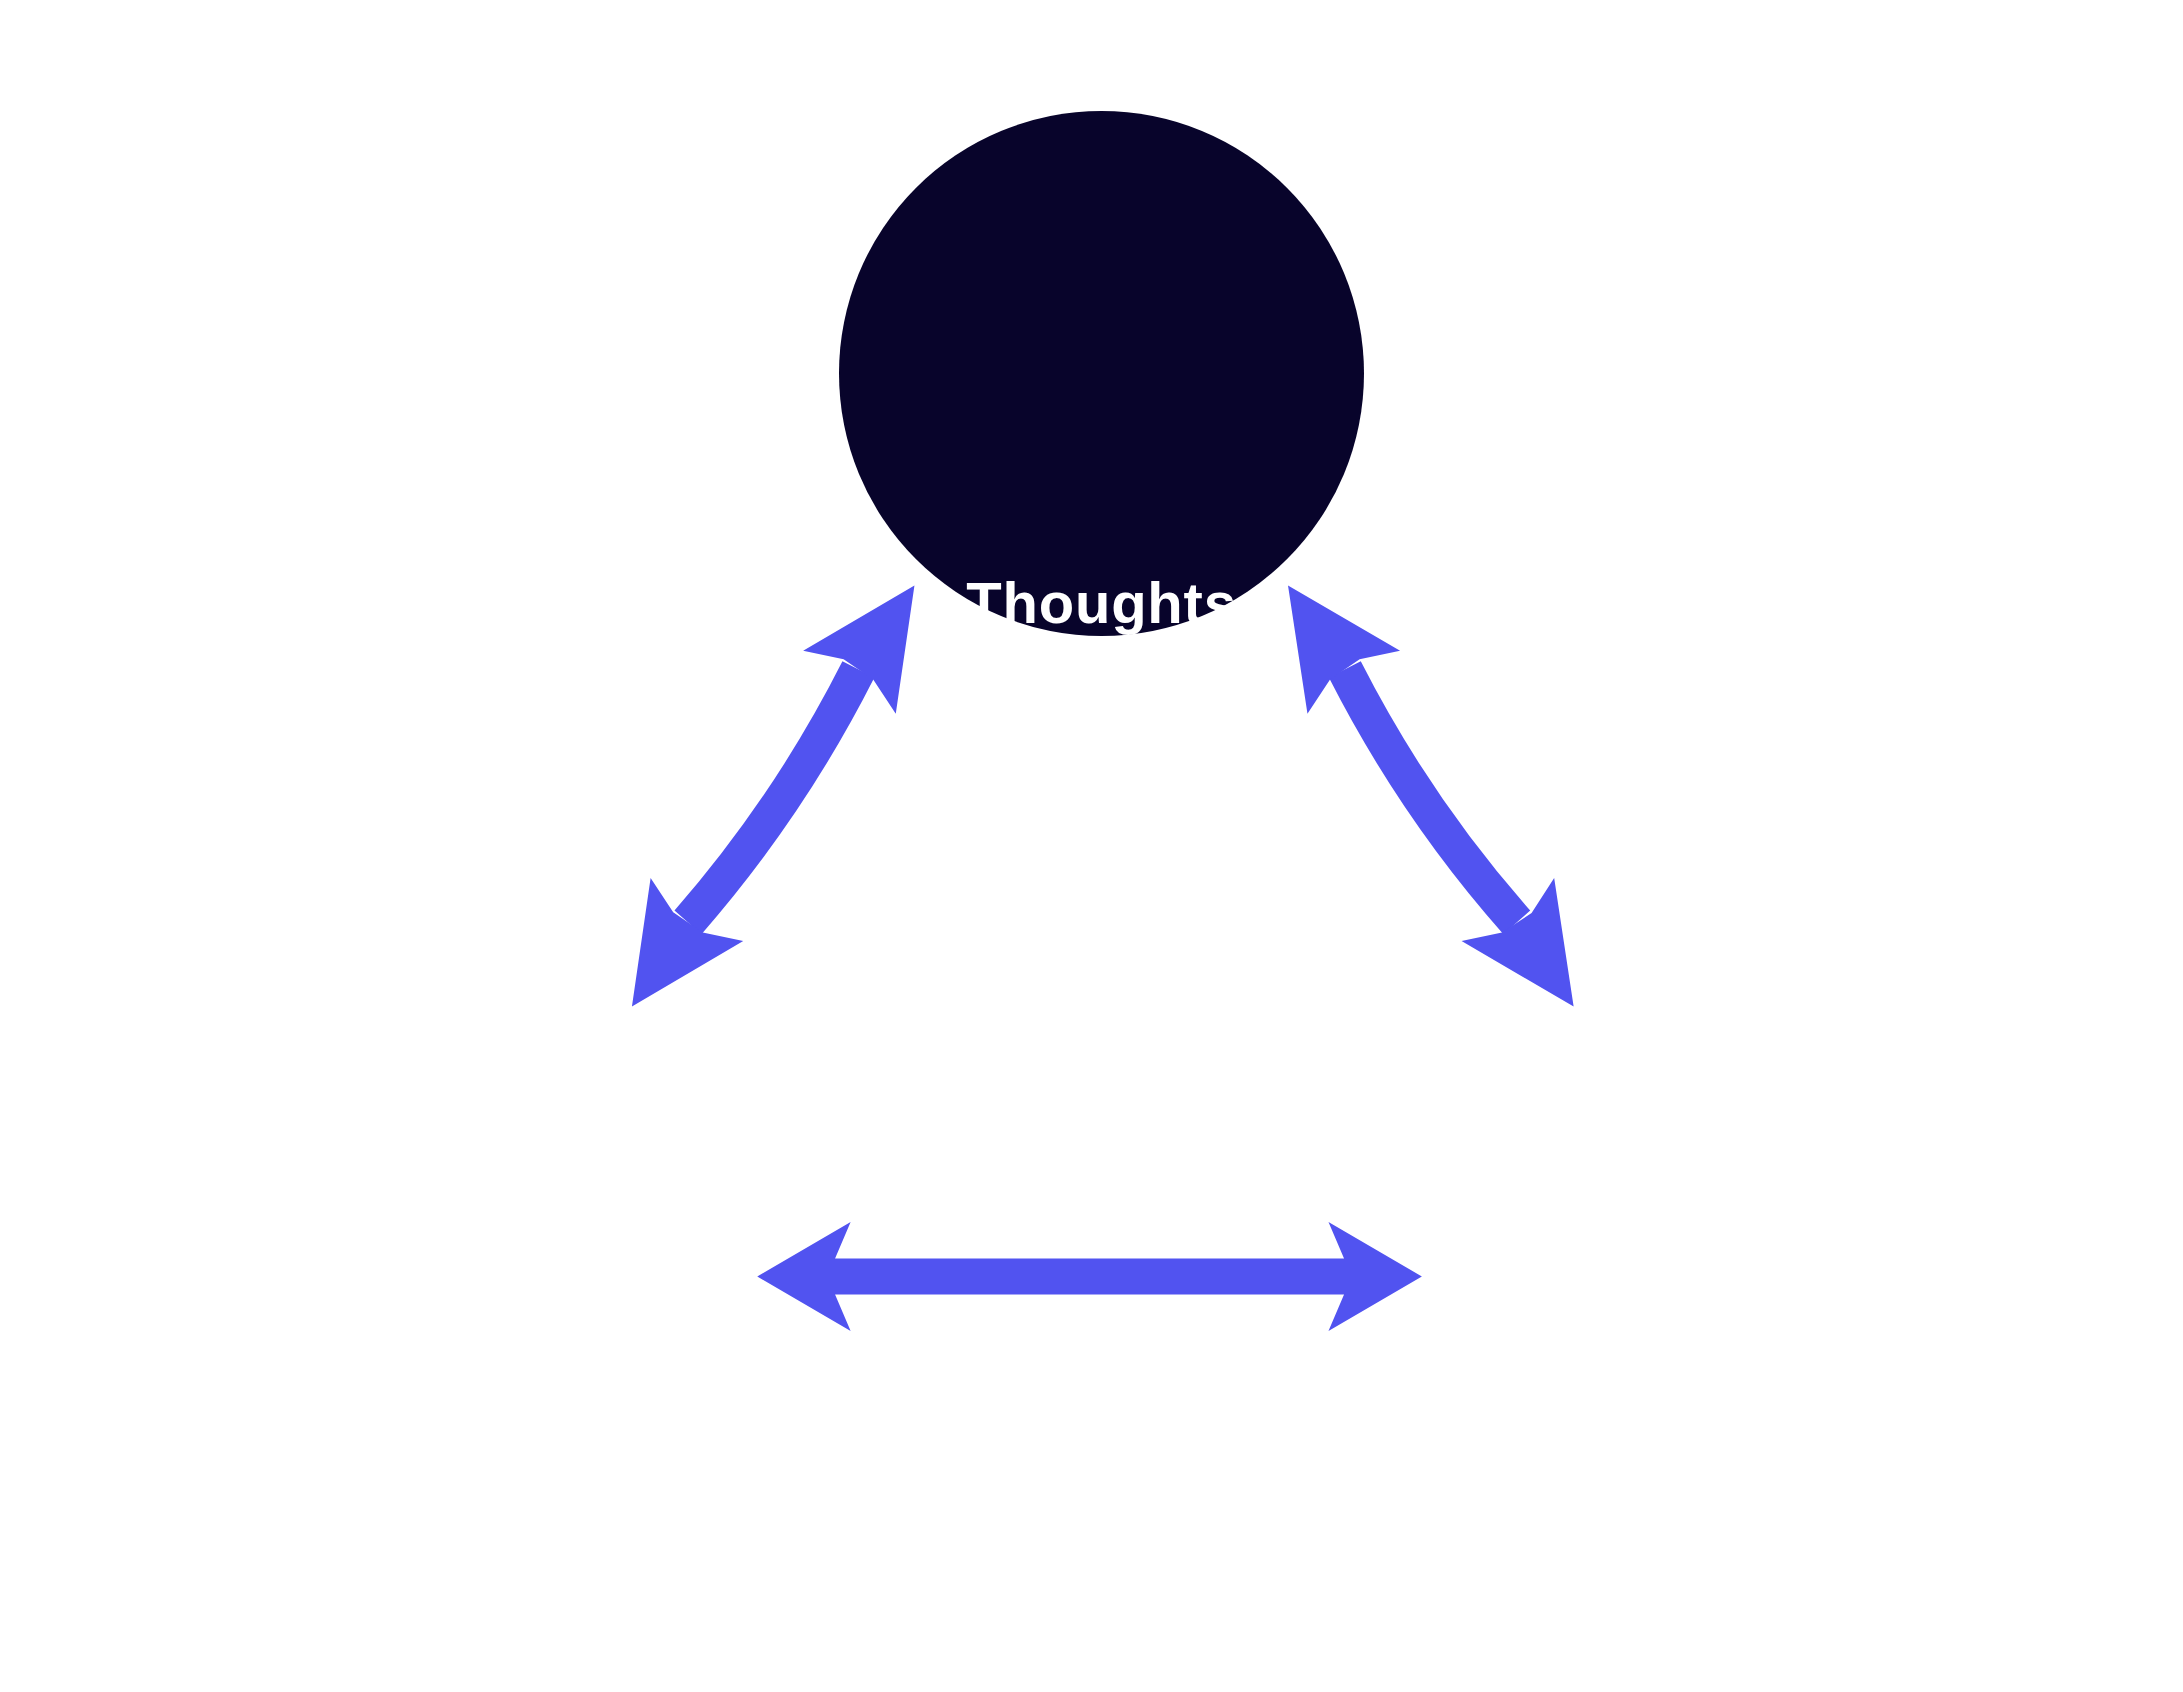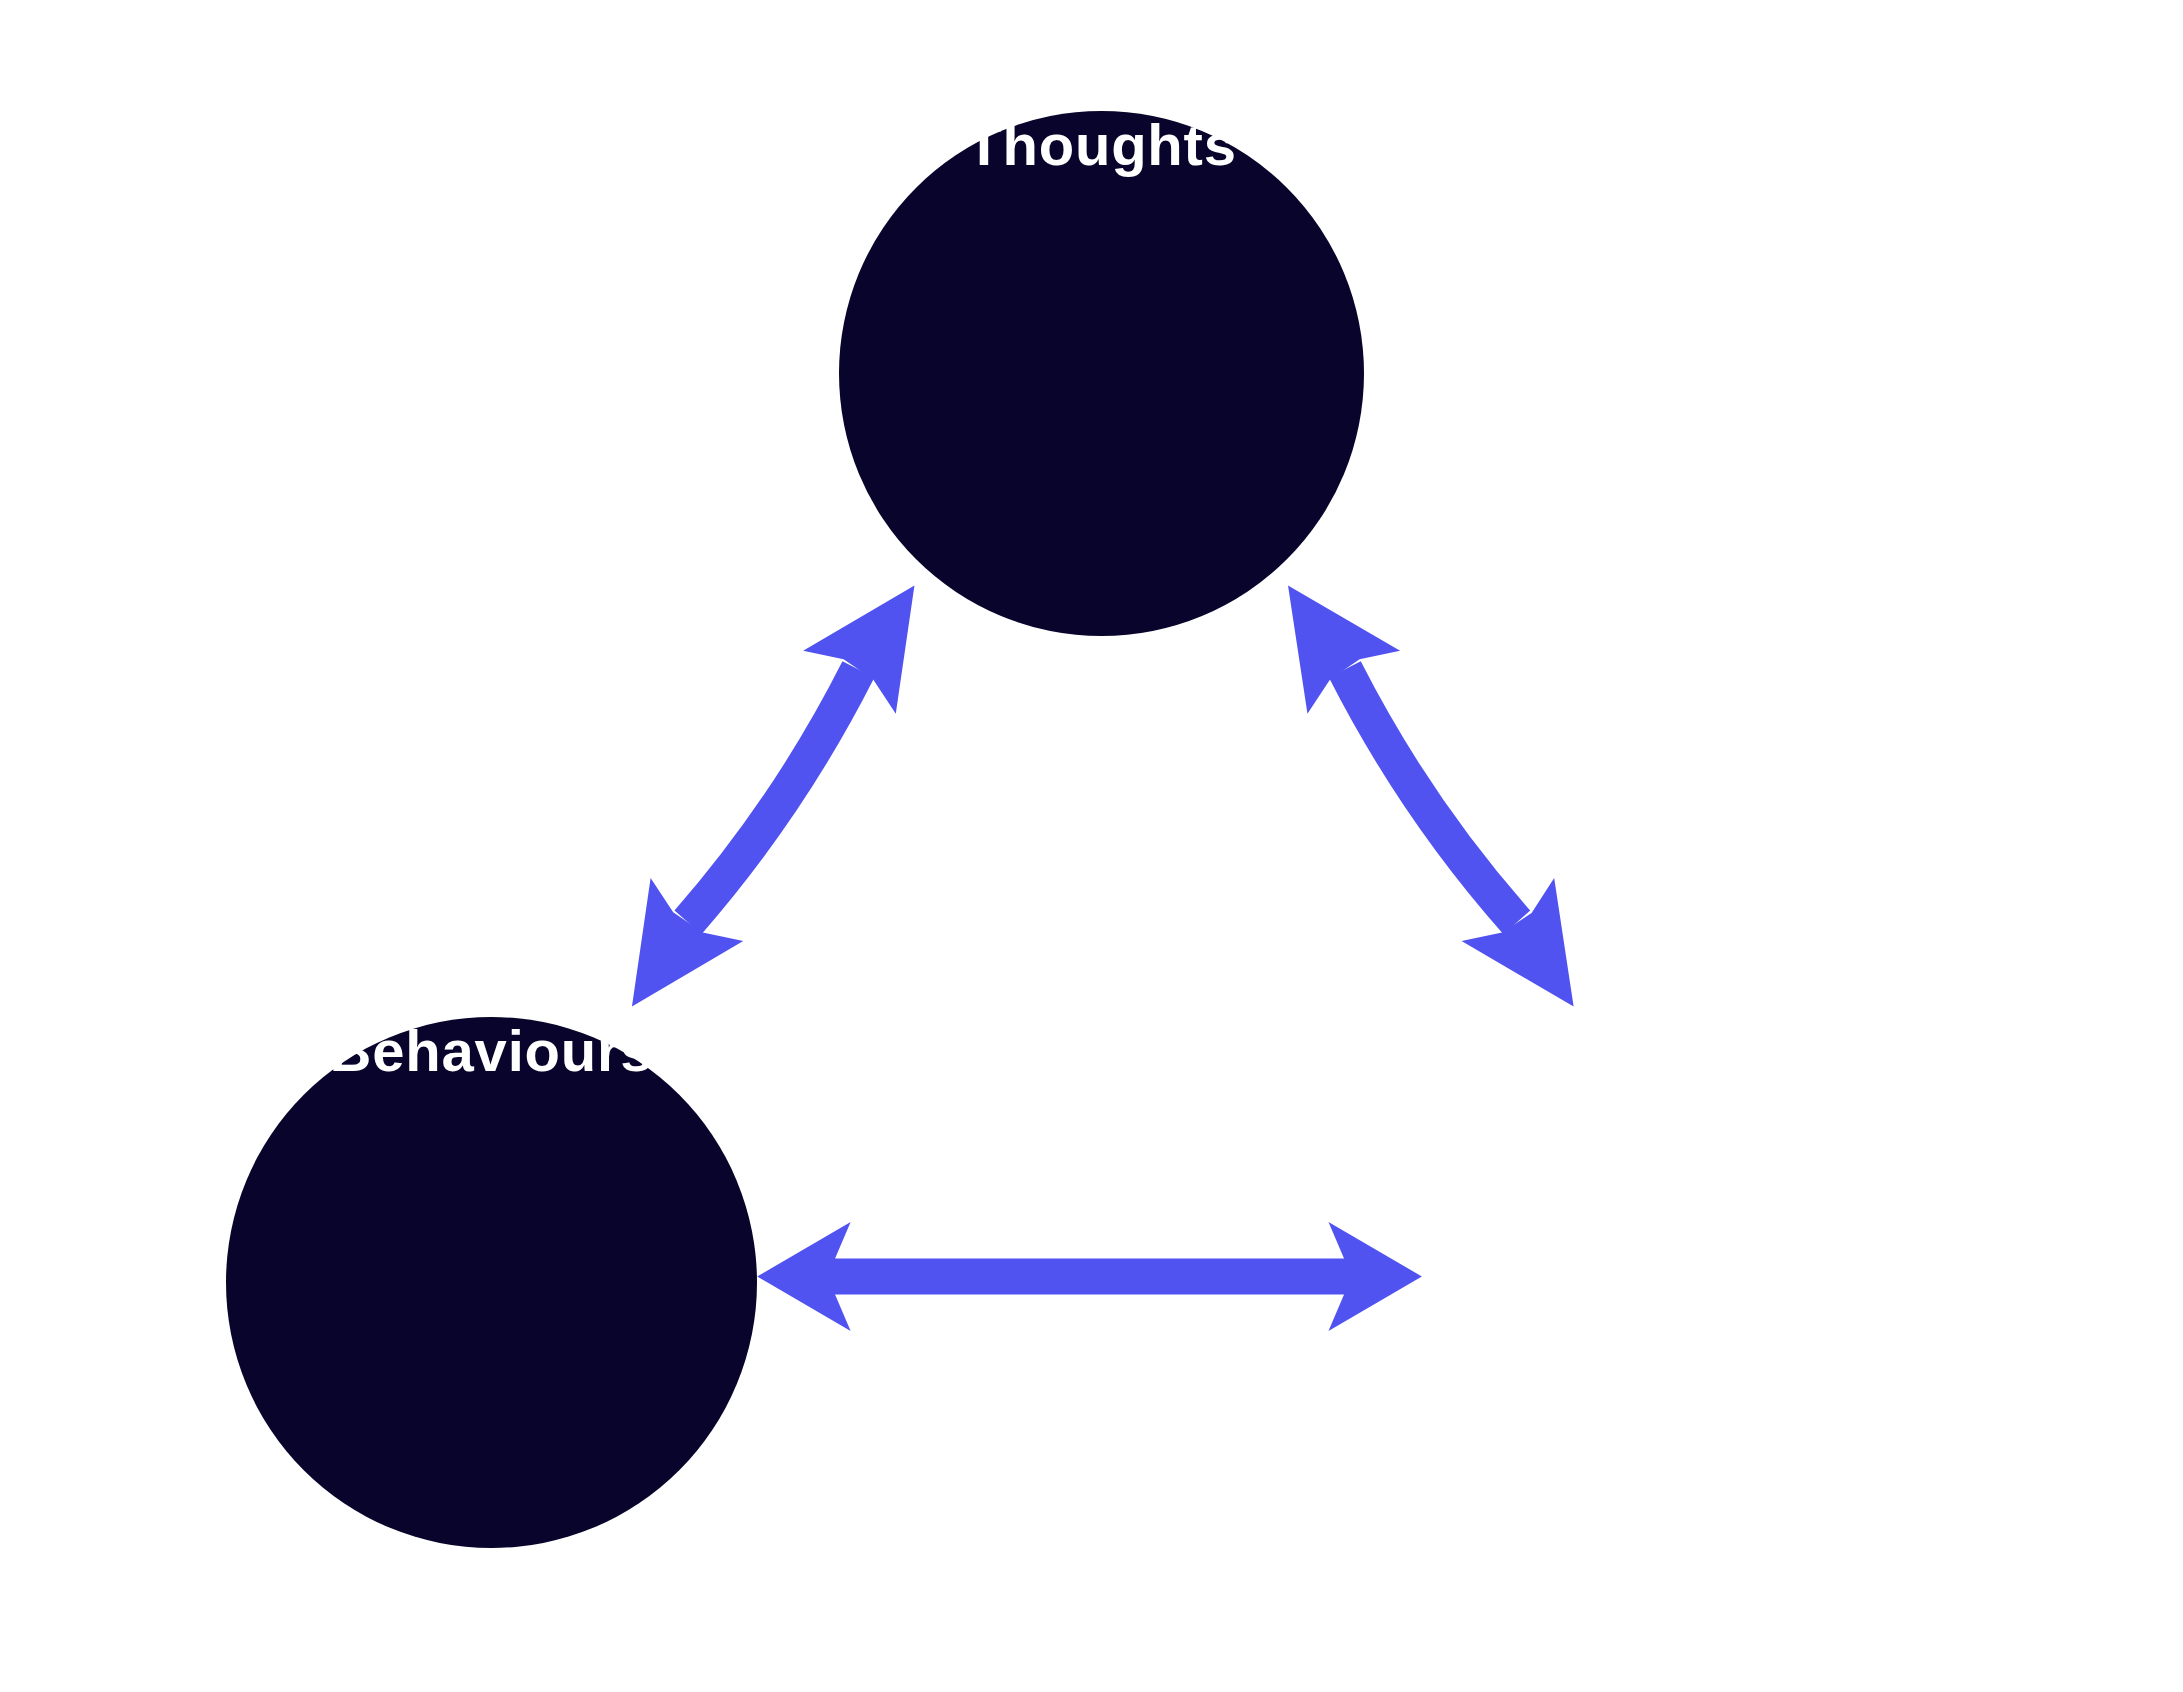--- a/index.html
+++ b/index.html
@@ -26,21 +26,21 @@
   .arrows .shaft{
     fill:none;
     stroke:var(--arrow-color);
     stroke-width:46;
   }
   .node{
     position:absolute;
     border-radius:50%;
     background:var(--node-color);
     display:flex;
-    align-items:flex-start;
+    align-items:flex-end;
     justify-content:center;
   }
   .node-thoughts{left:839px;top:111px;width:525px;height:525px;}
   .node-behaviours{left:226px;top:1017px;width:531px;height:531px;}
   .node-feelings{left:1427px;top:1017px;width:531px;height:531px;}
   .node-label{
     color:var(--label-color);
     font-size:58px;
     font-weight:700;
     letter-spacing:0.8px;
@@ -68,19 +68,16 @@
       <path class="shaft" d="M1728,860 Q1818,1037 1949,1185"></path>
       <polygon points="1655,752 1680,917 1709,873 1747,847 1799,836"></polygon>
       <polygon points="2022,1293 1878,1209 1930,1198 1968,1173 1997,1128"></polygon>
     </g>
   </svg>
 
   <div class="node node-thoughts">
     <span class="node-label">Thoughts</span>
   </div>
 
-  <div class="node node-behaviours">
-    <span class="node-label">Behaviours</span>
-  </div>
 
 
 </div>
 
 
 </body></html>

